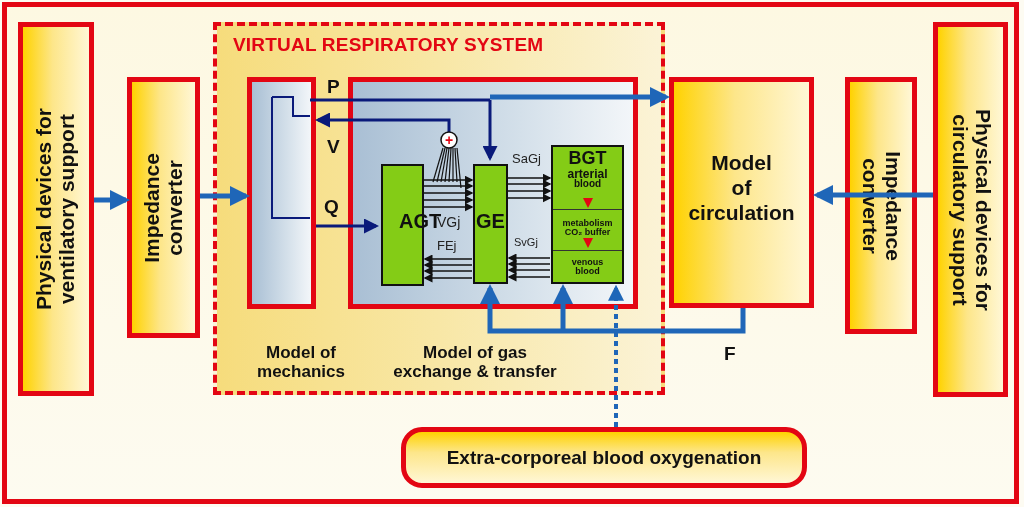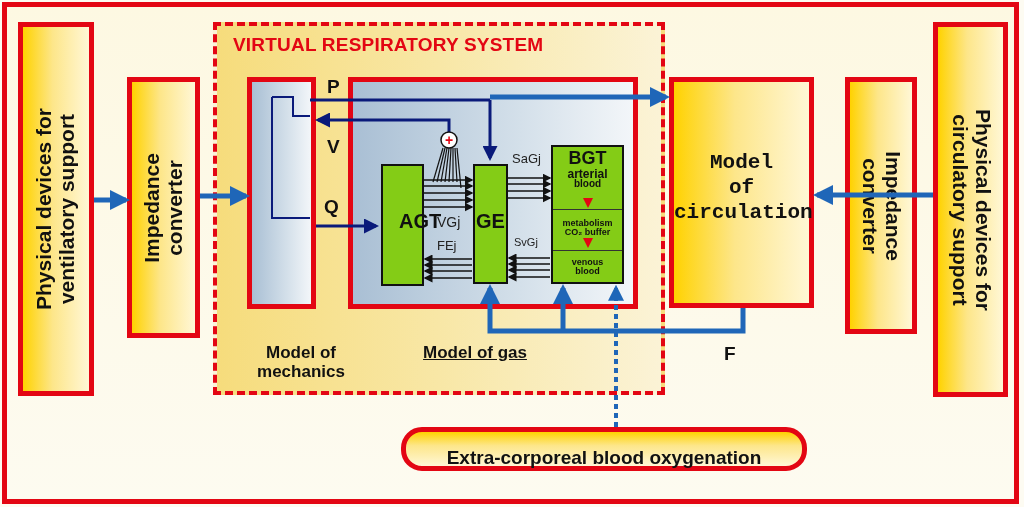--- a/index.html
+++ b/index.html
@@ -60,21 +60,21 @@
   <div style="position:absolute;left:0;right:0;top:62px;height:40px;border-top:1px solid #333;border-bottom:1px solid #333;text-align:center;">
     <div class="lbl" style="font-size:9px;line-height:9px;margin-top:9px;">metabolism</div>
     <div class="lbl" style="font-size:9px;line-height:9px;">CO₂ buffer</div>
   </div>
   <div style="position:absolute;left:0;right:0;top:103px;bottom:0;text-align:center;">
     <div class="lbl" style="font-size:9px;line-height:9px;margin-top:8px;">venous</div>
     <div class="lbl" style="font-size:9px;line-height:9px;">blood</div>
   </div>
 </div>
 
-<div class="abs ybox" style="left:669px;top:77px;width:145px;height:231px;font-family:Liberation Mono, monospace;">
+<div class="abs ybox" style="left:669px;top:77px;width:145px;height:231px;">
   <div style="position:absolute;left:0;right:0;top:68px;text-align:center;font-weight:bold;font-size:21px;line-height:25px;color:#111;">
     <div>Model</div>
     <div>of</div>
     <div>circulation</div>
   </div>
 </div>
 
 <div class="abs ybox" style="left:845px;top:77px;width:72px;height:257px;">
   <div class="vtext vr" style="font-size:21px;">
     <div>Impedance</div>
@@ -82,21 +82,21 @@
   </div>
 </div>
 
 <div class="abs ybox" style="left:933px;top:22px;width:75px;height:375px;">
   <div class="vtext vr" style="font-size:21px;">
     <div>Physical devices for</div>
     <div>circulatory support</div>
   </div>
 </div>
 
-<div class="abs ybox" style="left:401px;top:427px;width:406px;height:44px;background:linear-gradient(180deg,#ffd200 0%,#fde68a 40%,#fff7d6 100%);border-radius:21px;">
+<div class="abs ybox" style="left:401px;top:427px;width:406px;height:61px;background:linear-gradient(180deg,#ffd200 0%,#fde68a 40%,#fff7d6 100%);border-radius:21px;">
   <div style="position:absolute;left:0;right:0;top:15px;text-align:center;font-weight:bold;font-size:19px;color:#111;">Extra-corporeal blood oxygenation</div>
 </div>
 
 <svg width="1024" height="507" viewBox="0 0 1024 507">
   <defs>
     <marker id="ab" markerWidth="4" markerHeight="4" refX="3.2" refY="2" orient="auto" markerUnits="strokeWidth">
         <path d="M0,0 L4,2 L0,4 z" fill="#1f66b8"></path>
       </marker>
     <marker id="an" markerWidth="5" markerHeight="5" refX="4" refY="2.5" orient="auto" markerUnits="strokeWidth">
         <path d="M0,0 L5,2.5 L0,5 z" fill="#0a1a7a"></path>
@@ -176,16 +176,17 @@
 
 <div class="abs" style="left:437px;top:214px;font-size:14px;color:#222;">VGj</div>
 <div class="abs" style="left:437px;top:238px;font-size:13px;color:#222;">FEj</div>
 <div class="abs" style="left:512px;top:151px;font-size:13px;color:#222;">SaGj</div>
 <div class="abs" style="left:514px;top:236px;font-size:11px;color:#222;">SvGj</div>
 
 <div class="abs cap" style="left:244px;top:344px;width:114px;">
   <div>Model of</div>
   <div>mechanics</div>
 </div>
-<div class="abs cap" style="left:360px;top:344px;width:230px;text-decoration:underline;">
+<div class="abs cap" style="left:360px;top:344px;width:230px;">
   <div>Model of gas</div>
+  <div>exchange &amp; transfer</div>
 </div>
 <div class="abs lbl" style="left:724px;top:343px;font-size:19px;">F</div>
 
 </body></html>

